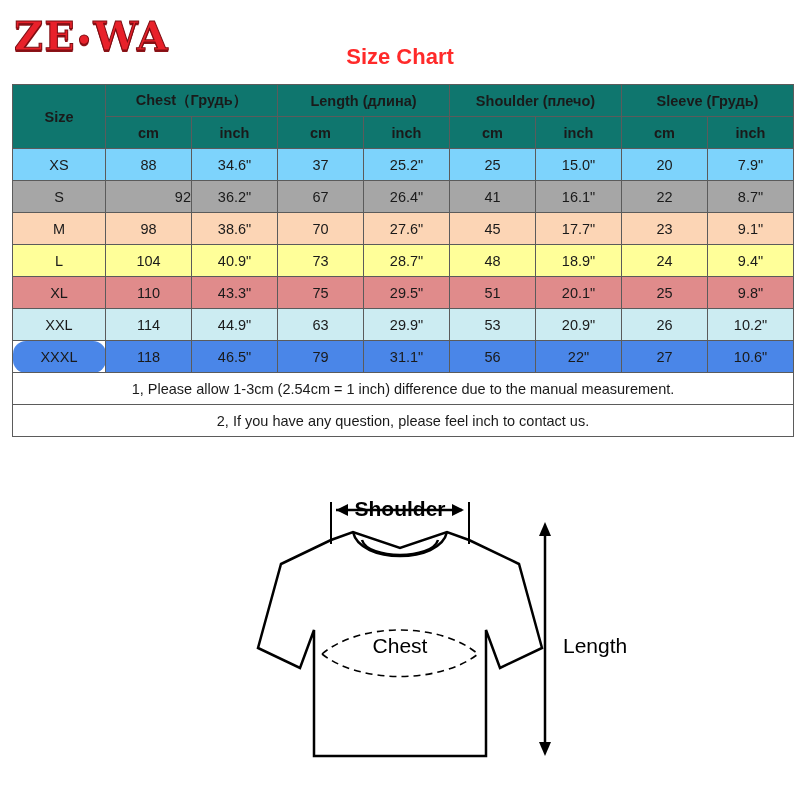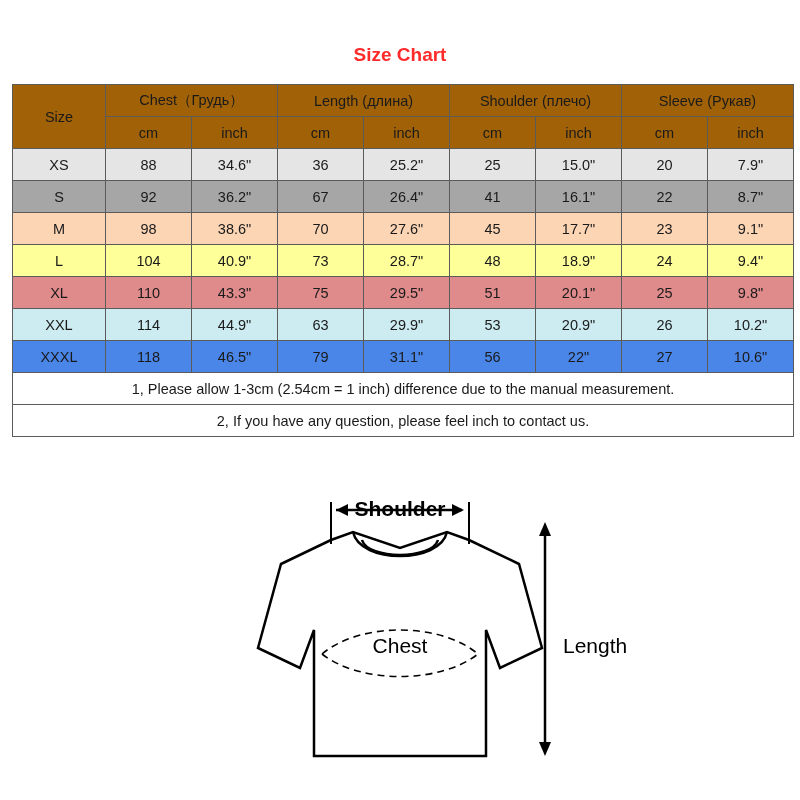--- a/index.html
+++ b/index.html
@@ -40,21 +40,21 @@
     vertical-align: middle;
   }
 
   
   .chart-title {
     position: absolute;
     left: 0;
     right: 0;
     top: 44px;
     text-align: center;
-    font-size: 19px;
+    font-size: 22px;
     font-weight: bold;
     color: #ff2a2a;
   }
 
   
   .table-wrap {
     position: absolute;
     left: 12px;
     top: 84px;
     width: 776px;
@@ -68,22 +68,22 @@
   table.size-chart td {
     border: 1px solid #5b5b5b;
     text-align: center;
     font-size: 14.5px;
     height: 31px;
     padding: 0;
     font-weight: normal;
     color: #1a1a1a;
   }
   table.size-chart thead th {
-    font-weight: normal;
-    background: #a16207;
+    font-weight: bold;
+    background: #0f766e;
   }
   th.size-head {
     font-size: 14.5px;
   }
   .row-size-label {
     font-weight: normal;
   }
   
   td.note {
     text-align: left;
@@ -101,59 +101,62 @@
     width: 800px;
     height: 312px;
   }
   .diagram svg { display: block; }
 </style>
 </head>
 <body>
 
 <div class="page">
 
+  <div class="brand">
+    <span>ZE</span><span class="dot">•</span><span>WA</span>
+  </div>
 
   <div class="chart-title">Size Chart</div>
 
   <div class="table-wrap">
     <table class="size-chart">
       <thead>
         <tr>
           <th class="size-head" rowspan="2" style="width:92px;">Size</th>
           <th colspan="2" style="width:171px;">Chest（Грудь）</th>
           <th colspan="2" style="width:171px;">Length (длина)</th>
           <th colspan="2" style="width:171px;">Shoulder (плечо)</th>
-          <th colspan="2" style="width:171px;">Sleeve (Рукав)</th>
+          <th colspan="2" style="width:171px;">Sleeve (Грудь)</th>
         </tr>
         <tr>
           <th style="width:85px;">cm</th>
           <th style="width:86px;">inch</th>
           <th style="width:85px;">cm</th>
           <th style="width:86px;">inch</th>
           <th style="width:85px;">cm</th>
           <th style="width:86px;">inch</th>
           <th style="width:85px;">cm</th>
           <th style="width:86px;">inch</th>
         </tr>
       </thead>
       <tbody id="chart-body">
-          <tr style="background: #e5e5e5;">
+          <tr style="background: #7dd3fc;">
             <td class="row-size-label" style="width: 92px;">XS</td>
             <td style="width: 85px;">88</td>
             <td style="width: 86px;">34.6"</td>
-            <td style="width: 85px;">36</td>
+            <td style="width: 85px;">37</td>
             <td style="width: 86px;">25.2"</td>
             <td style="width: 85px;">25</td>
             <td style="width: 86px;">15.0"</td>
             <td style="width: 85px;">20</td>
             <td style="width: 86px;">7.9"</td>
           </tr>
           <tr style="background: rgb(166, 166, 166);">
             <td class="row-size-label" style="width: 92px;">S</td>
-            <td style="width: 85px;">92</td>
+            <td style="width: 85px; text-align: right;">92</td>
             <td style="width: 86px;">36.2"</td>
             <td style="width: 85px;">67</td>
             <td style="width: 86px;">26.4"</td>
             <td style="width: 85px;">41</td>
             <td style="width: 86px;">16.1"</td>
             <td style="width: 85px;">22</td>
             <td style="width: 86px;">8.7"</td>
           </tr>
           <tr style="background: rgb(252, 213, 181);">
             <td class="row-size-label" style="width: 92px;">M</td>
@@ -193,21 +196,21 @@
             <td style="width: 85px;">114</td>
             <td style="width: 86px;">44.9"</td>
             <td style="width: 85px;">63</td>
             <td style="width: 86px;">29.9"</td>
             <td style="width: 85px;">53</td>
             <td style="width: 86px;">20.9"</td>
             <td style="width: 85px;">26</td>
             <td style="width: 86px;">10.2"</td>
           </tr>
           <tr style="background: rgb(74, 134, 232);">
-            <td class="row-size-label" style="width: 92px;">XXXL</td>
+            <td class="row-size-label" style="width: 92px; border-radius: 13px;">XXXL</td>
             <td style="width: 85px;">118</td>
             <td style="width: 86px;">46.5"</td>
             <td style="width: 85px;">79</td>
             <td style="width: 86px;">31.1"</td>
             <td style="width: 85px;">56</td>
             <td style="width: 86px;">22"</td>
             <td style="width: 85px;">27</td>
             <td style="width: 86px;">10.6"</td>
           </tr>
         </tbody>

